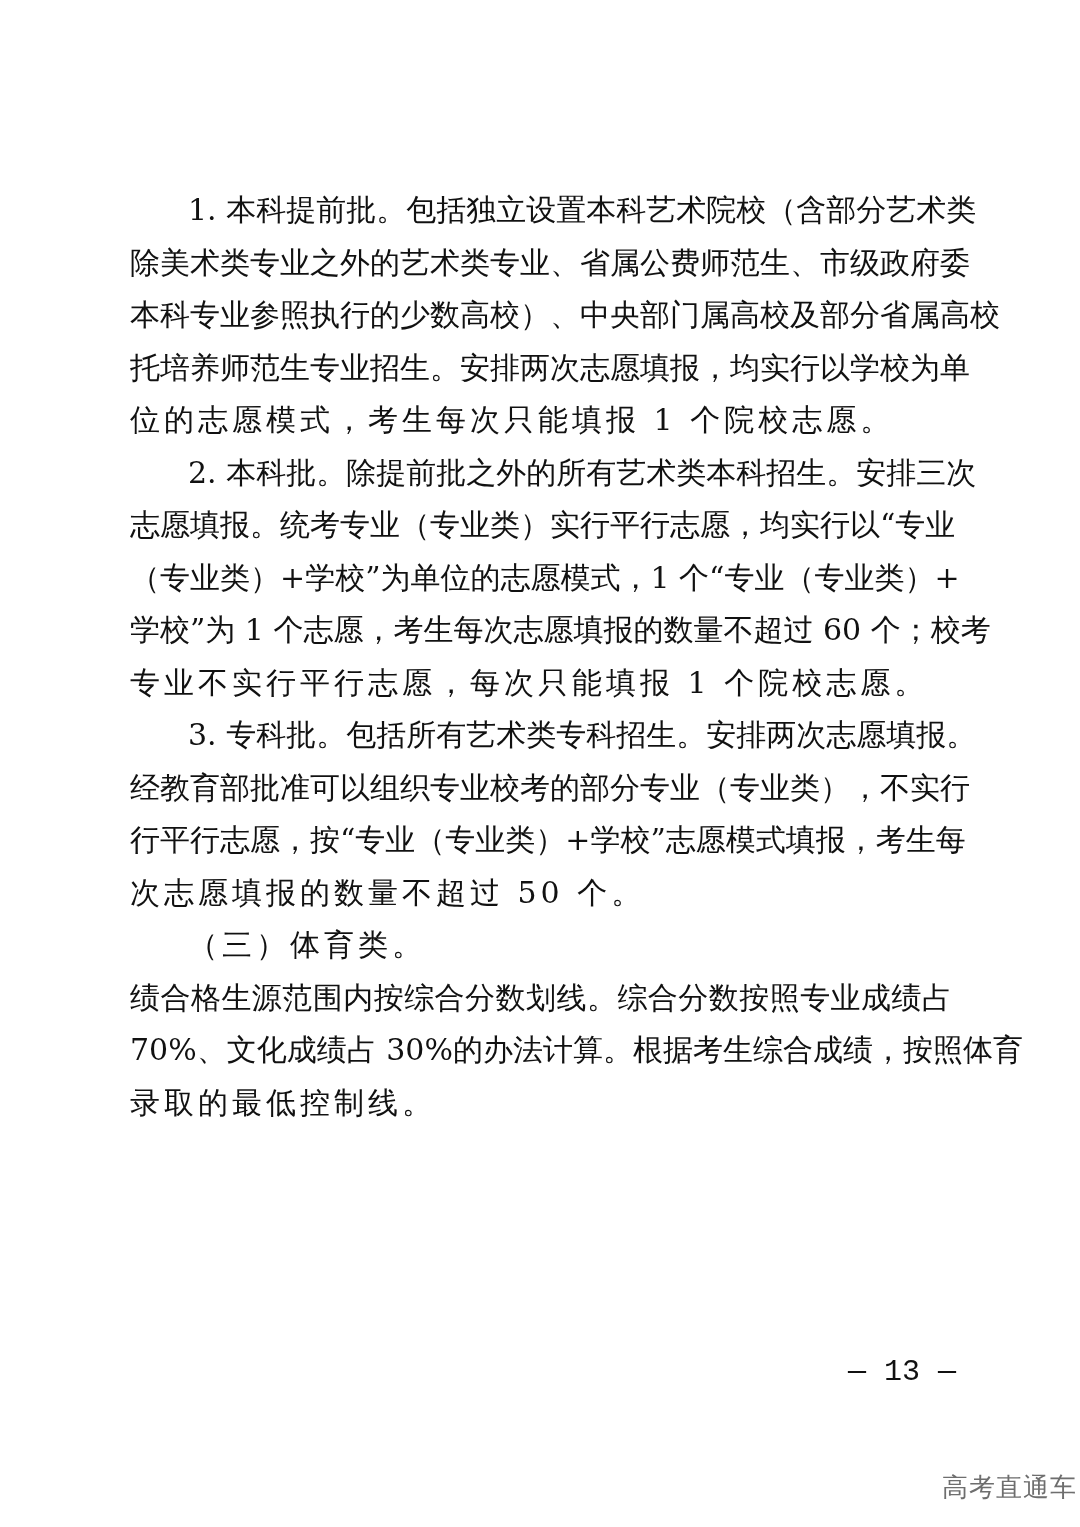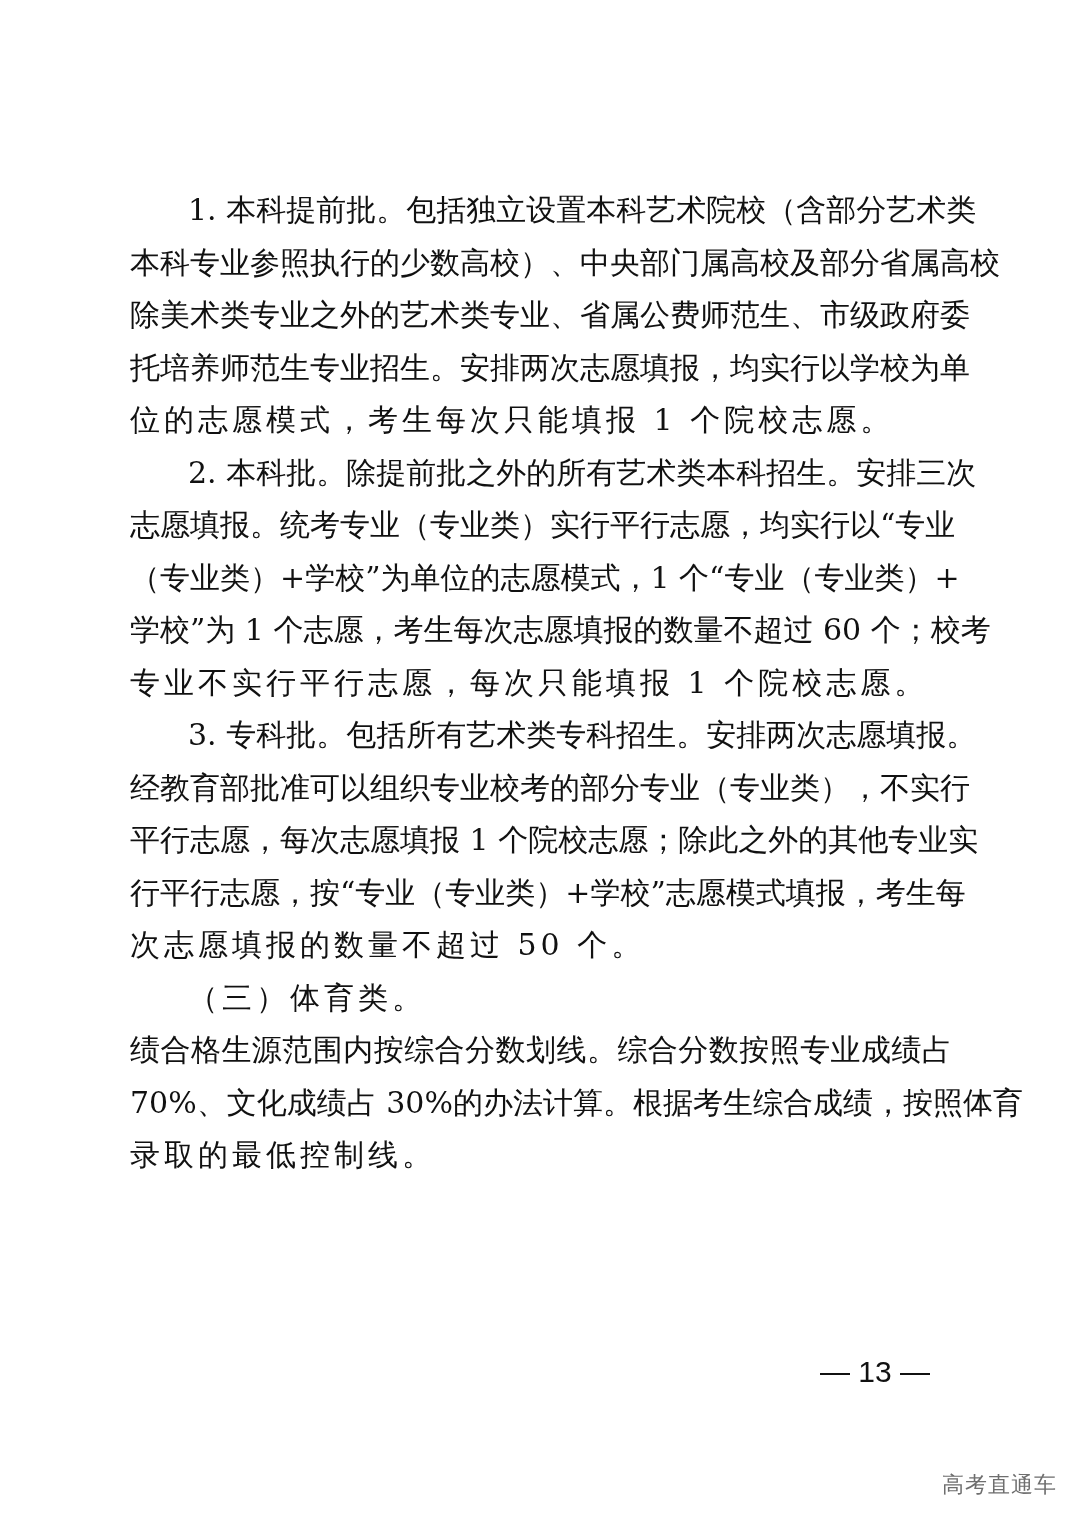--- a/index.html
+++ b/index.html
@@ -41,51 +41,51 @@
       width: 100%;
       text-align: justify;
       text-align-last: justify;
     }
     .line.last span.t {
       text-align-last: left;
       letter-spacing: 4px;
     }
     .page-number {
       position: absolute;
-      left: 820px;
+      left: 848px;
       top: 1355px;
-      font-family: Liberation Sans, sans-serif;
+      font-family: Liberation Mono, monospace;
       font-size: 30px;
       color: #111111;
       white-space: pre;
     }
     .watermark {
       position: absolute;
       left: 942px;
       top: 1470px;
       font-family: "DejaVu Sans", "Liberation Sans", sans-serif;
-      font-size: 22px;
+      font-size: 26px;
       color: #6e6e6e;
       letter-spacing: 1px;
     }
   </style>
 </head>
 <body>
 
 <div class="page">
 
   <div class="paragraph">
     <div class="line indent">
         <span class="t">1. 本科提前批。包括独立设置本科艺术院校（含部分艺术类</span>
       </div>
     <div class="line">
-        <span class="t">本科专业参照执行的少数高校）、中央部门属高校及部分省属高校</span>
+        <span class="t">除美术类专业之外的艺术类专业、省属公费师范生、市级政府委</span>
       </div>
     <div class="line">
-        <span class="t">除美术类专业之外的艺术类专业、省属公费师范生、市级政府委</span>
+        <span class="t">本科专业参照执行的少数高校）、中央部门属高校及部分省属高校</span>
       </div>
     <div class="line">
         <span class="t">托培养师范生专业招生。安排两次志愿填报，均实行以学校为单</span>
       </div>
     <div class="line last">
         <span class="t">位的志愿模式，考生每次只能填报 1 个院校志愿。</span>
       </div>
   </div>
 
   <div class="paragraph">
@@ -107,23 +107,20 @@
   </div>
 
   <div class="paragraph">
     <div class="line indent">
         <span class="t">3. 专科批。包括所有艺术类专科招生。安排两次志愿填报。</span>
       </div>
     <div class="line">
         <span class="t">经教育部批准可以组织专业校考的部分专业（专业类），不实行</span>
       </div>
     <div class="line">
-        <span class="t">平行志愿，每次志愿填报 1 个院校志愿；除此之外的其他专业实</span>
-      </div>
-    <div class="line">
         <span class="t">行平行志愿，按“专业（专业类）+学校”志愿模式填报，考生每</span>
       </div>
     <div class="line last">
         <span class="t">次志愿填报的数量不超过 50 个。</span>
       </div>
   </div>
 
   <div class="paragraph">
     <div class="line indent last">
         <span class="t">（三）体育类。</span>

